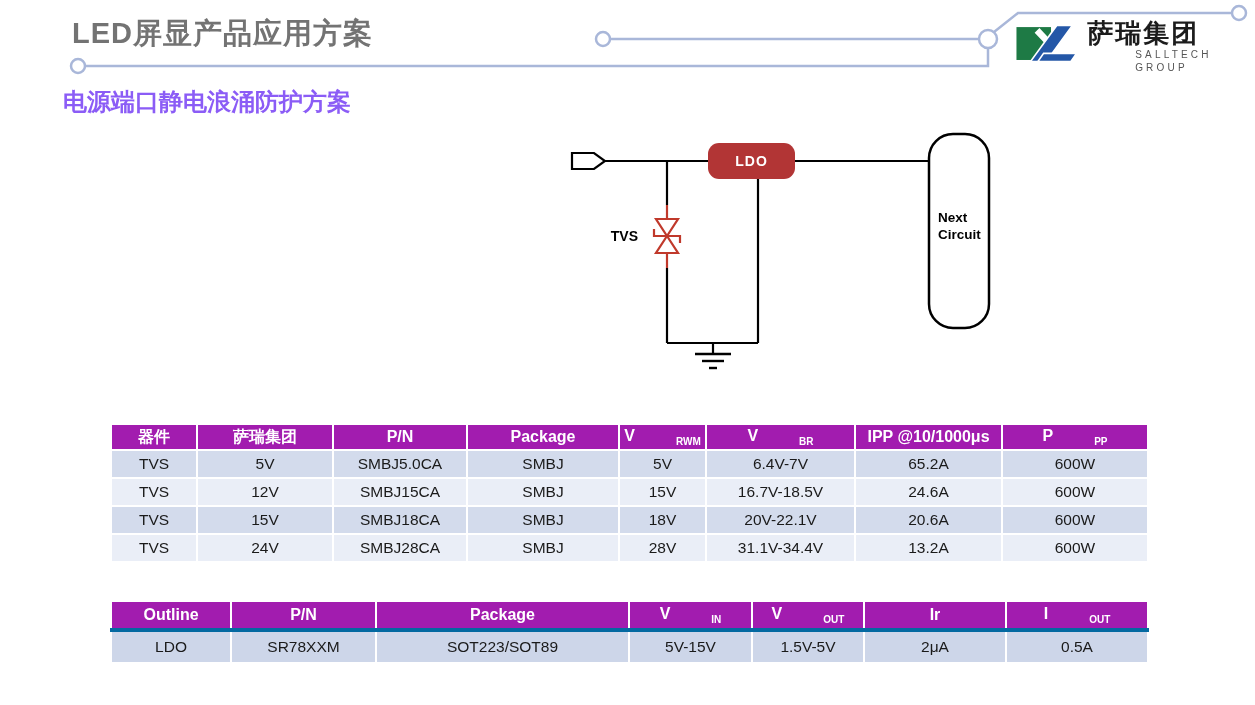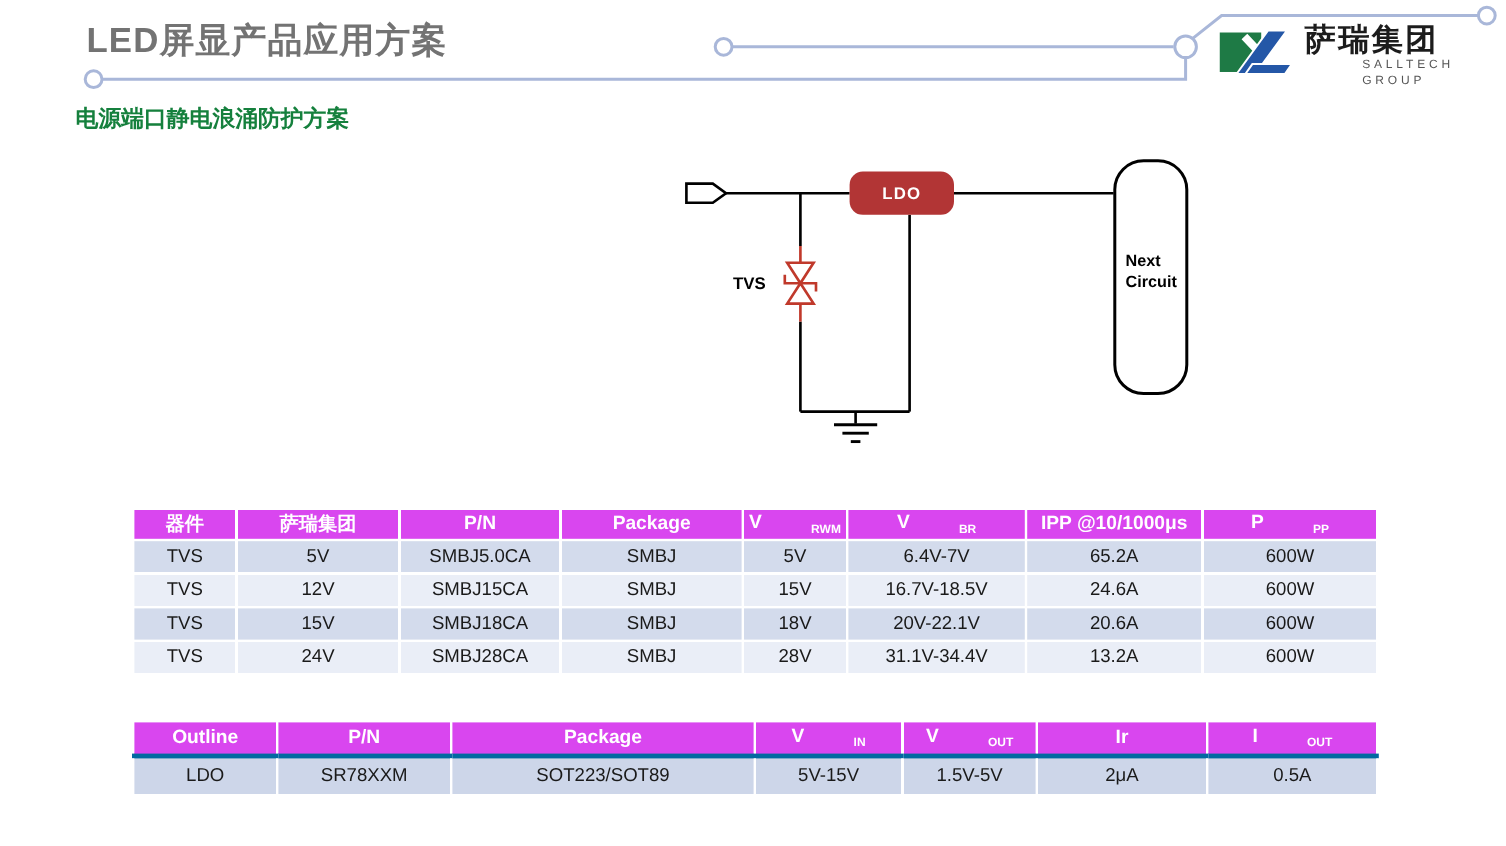--- a/index.html
+++ b/index.html
@@ -6,21 +6,21 @@
   body { font-family:"Liberation Sans","DejaVu Sans",sans-serif; background:#fff; }
   #slide { position:relative; width:1255px; height:705px; background:#ffffff; overflow:hidden; }
 
   
   .page-title {
     position:absolute; left:72px; top:14px;
     font-size:29px; font-weight:bold; color:#737373; letter-spacing:1px;
   }
   .section-subtitle {
     position:absolute; left:63px; top:86px;
-    font-size:19px; font-weight:bold; color:#15803d;
+    font-size:24px; font-weight:bold; color:#8b5cf6;
   }
 
   
   .logo { position:absolute; left:1014px; top:18px; display:flex; align-items:center; gap:9px; }
   .logo-text { display:flex; flex-direction:column; }
   .logo-name { font-size:26px; font-weight:bold; color:#1c1c1c; letter-spacing:2px; line-height:30px; }
   .logo-subname { font-size:10px; color:#555; letter-spacing:3.2px; line-height:13px;margin-left:48px; }
 
   
   .specs { position:absolute; left:177px; top:170px; font-size:17.5px; color:#1a1a1a; }
@@ -29,21 +29,21 @@
 
   
   svg.overlay { position:absolute; left:0; top:0; pointer-events:none; }
   svg text { font-family:"Liberation Sans","DejaVu Sans",sans-serif; }
 
   
   table { position:absolute; border-collapse:collapse; table-layout:fixed; width:1037px; left:110px; }
   #tvs-table { top:423px; }
   #ldo-table { top:600px; }
   th, td { border:2px solid #fff; text-align:center; vertical-align:middle; overflow:hidden; }
-  th { background:#d946ef; color:#fff; font-size:16px; font-weight:bold; }
+  th { background:#a21caf; color:#fff; font-size:16px; font-weight:bold; }
   td { font-size:15.5px; color:#1a1a1a; }
   th sub { font-size:10px; font-weight:bold;margin-left:41px; }
   #tvs-table th { height:26px; }
   #tvs-table td { height:28px; }
   #tvs-table tbody tr:nth-child(odd) td  { background:#D3DBEC; }
   #tvs-table tbody tr:nth-child(even) td { background:#EAEEF7; }
   #ldo-table th { height:29px; border-bottom:4px solid #0369a1; }
   #ldo-table td { height:33px; background:#CDD6E9; }
 </style>
 </head>

